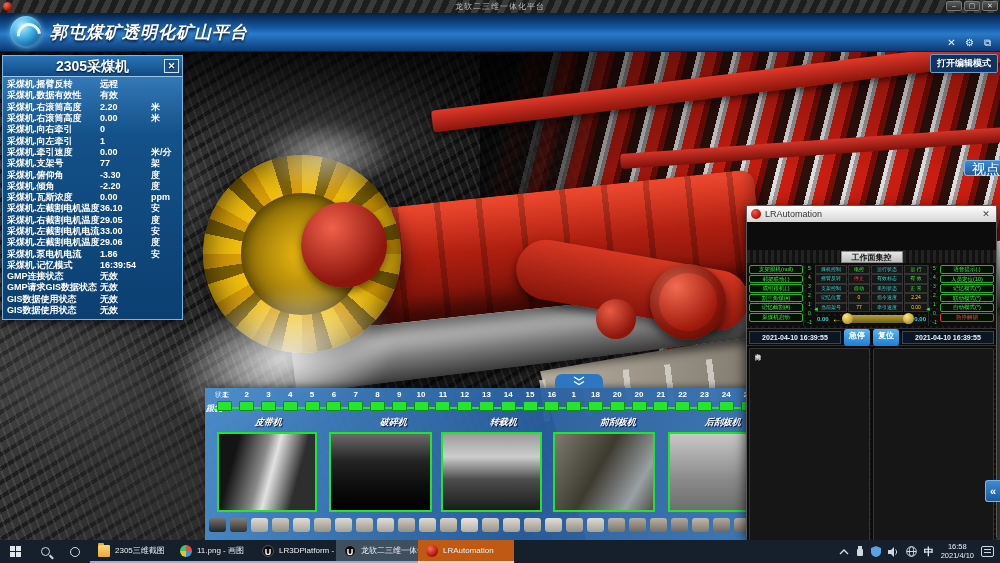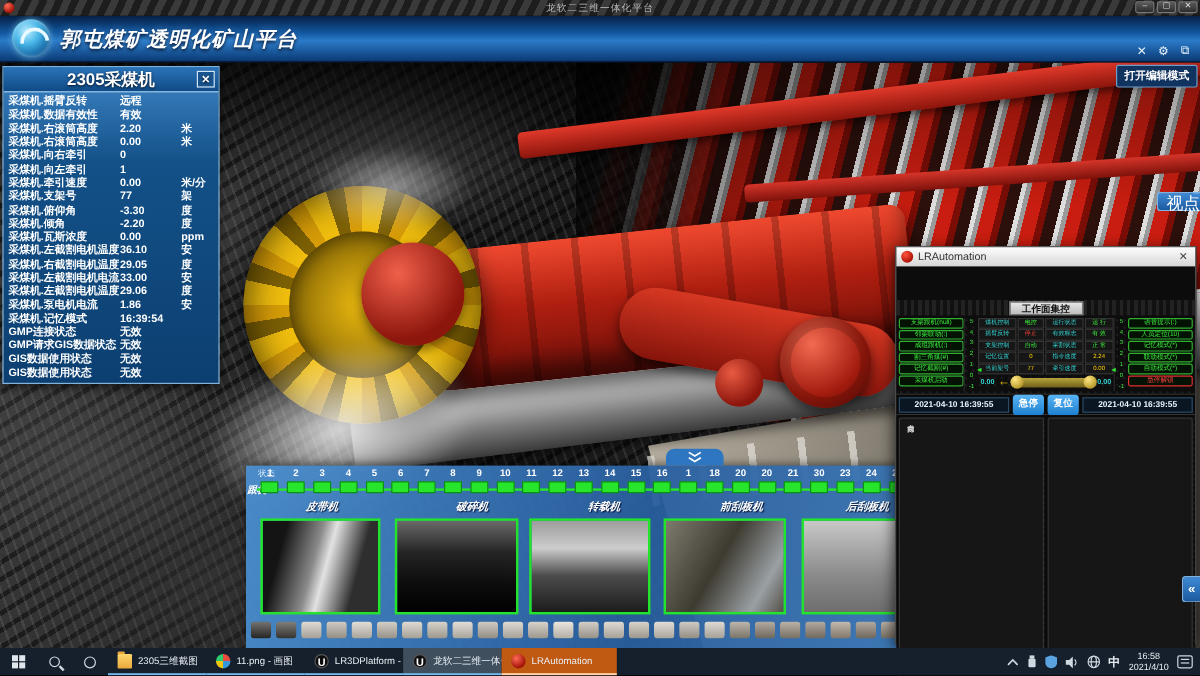--- a/index.html
+++ b/index.html
@@ -480,21 +480,21 @@
         </div>
         <div class="ov-cell">
           <div class="ov-num">20</div>
           <div class="ov-sq" style="background: rgb(39, 229, 43);"></div>
         </div>
         <div class="ov-cell">
           <div class="ov-num">21</div>
           <div class="ov-sq" style="background: rgb(39, 229, 43);"></div>
         </div>
         <div class="ov-cell">
-          <div class="ov-num">30</div>
+          <div class="ov-num">22</div>
           <div class="ov-sq" style="background: rgb(39, 229, 43);"></div>
         </div>
         <div class="ov-cell">
           <div class="ov-num">23</div>
           <div class="ov-sq" style="background: rgb(39, 229, 43);"></div>
         </div>
         <div class="ov-cell">
           <div class="ov-num">24</div>
           <div class="ov-sq" style="background: rgb(39, 229, 43);"></div>
         </div>

